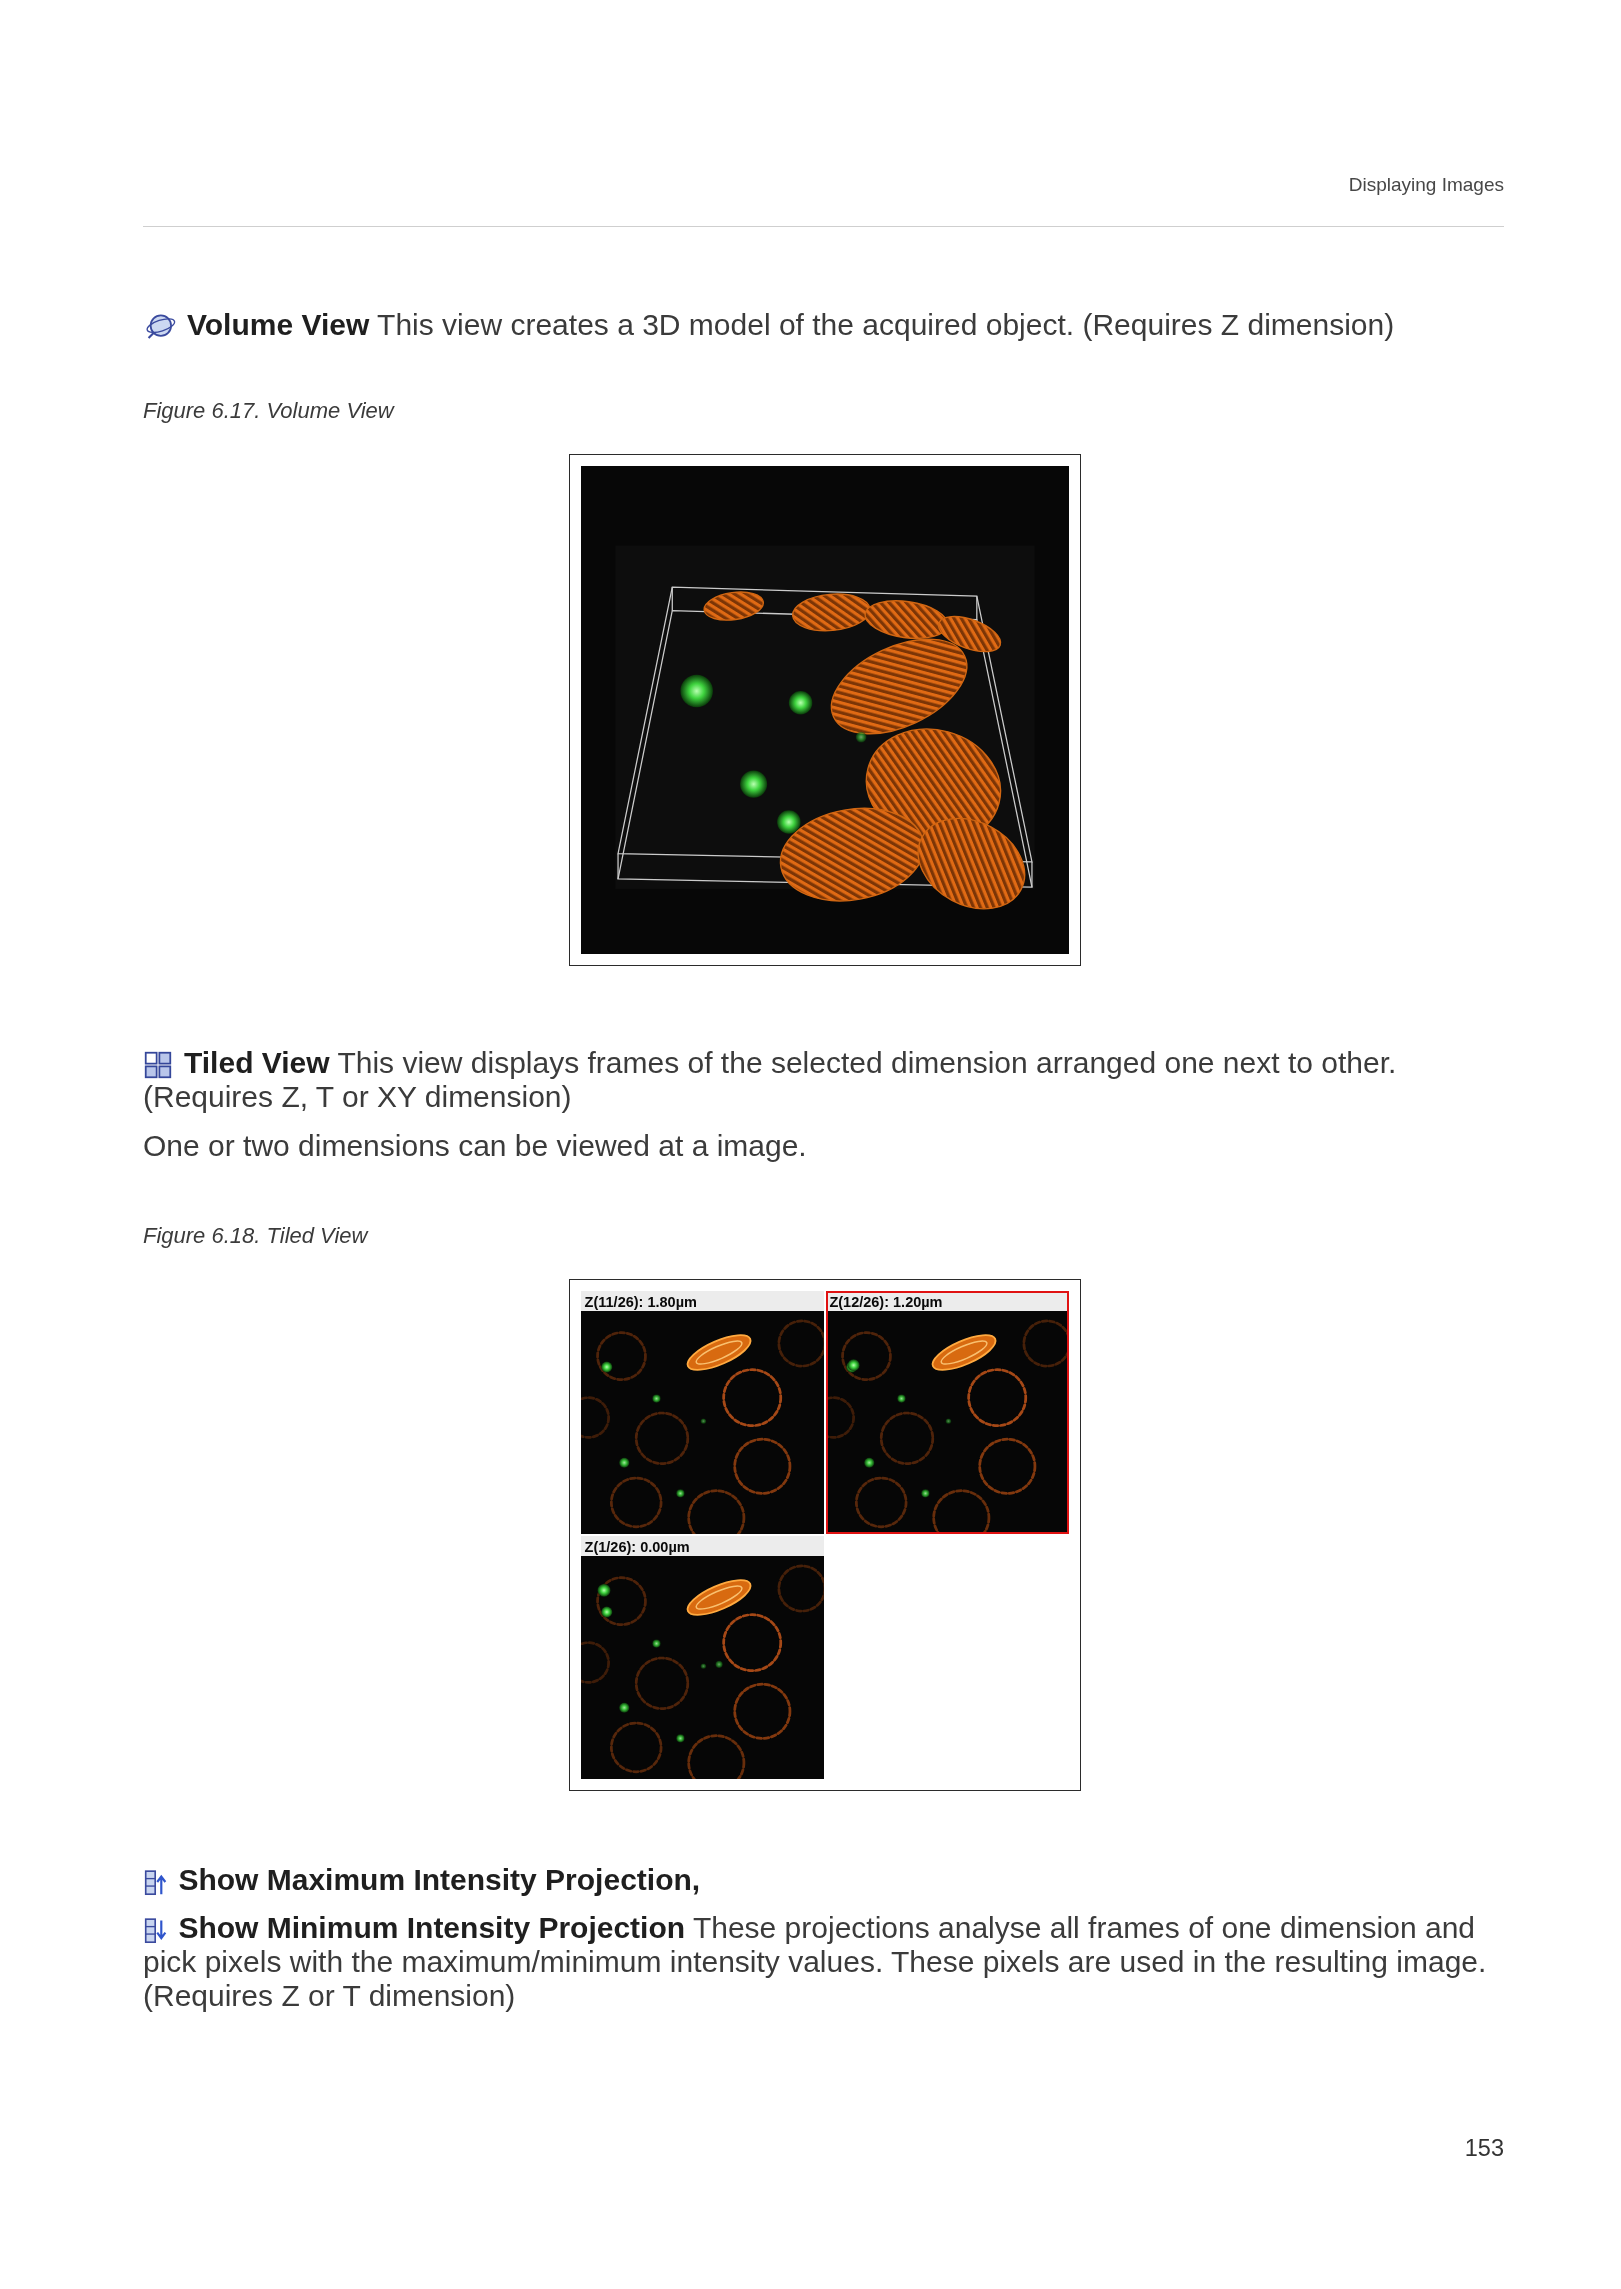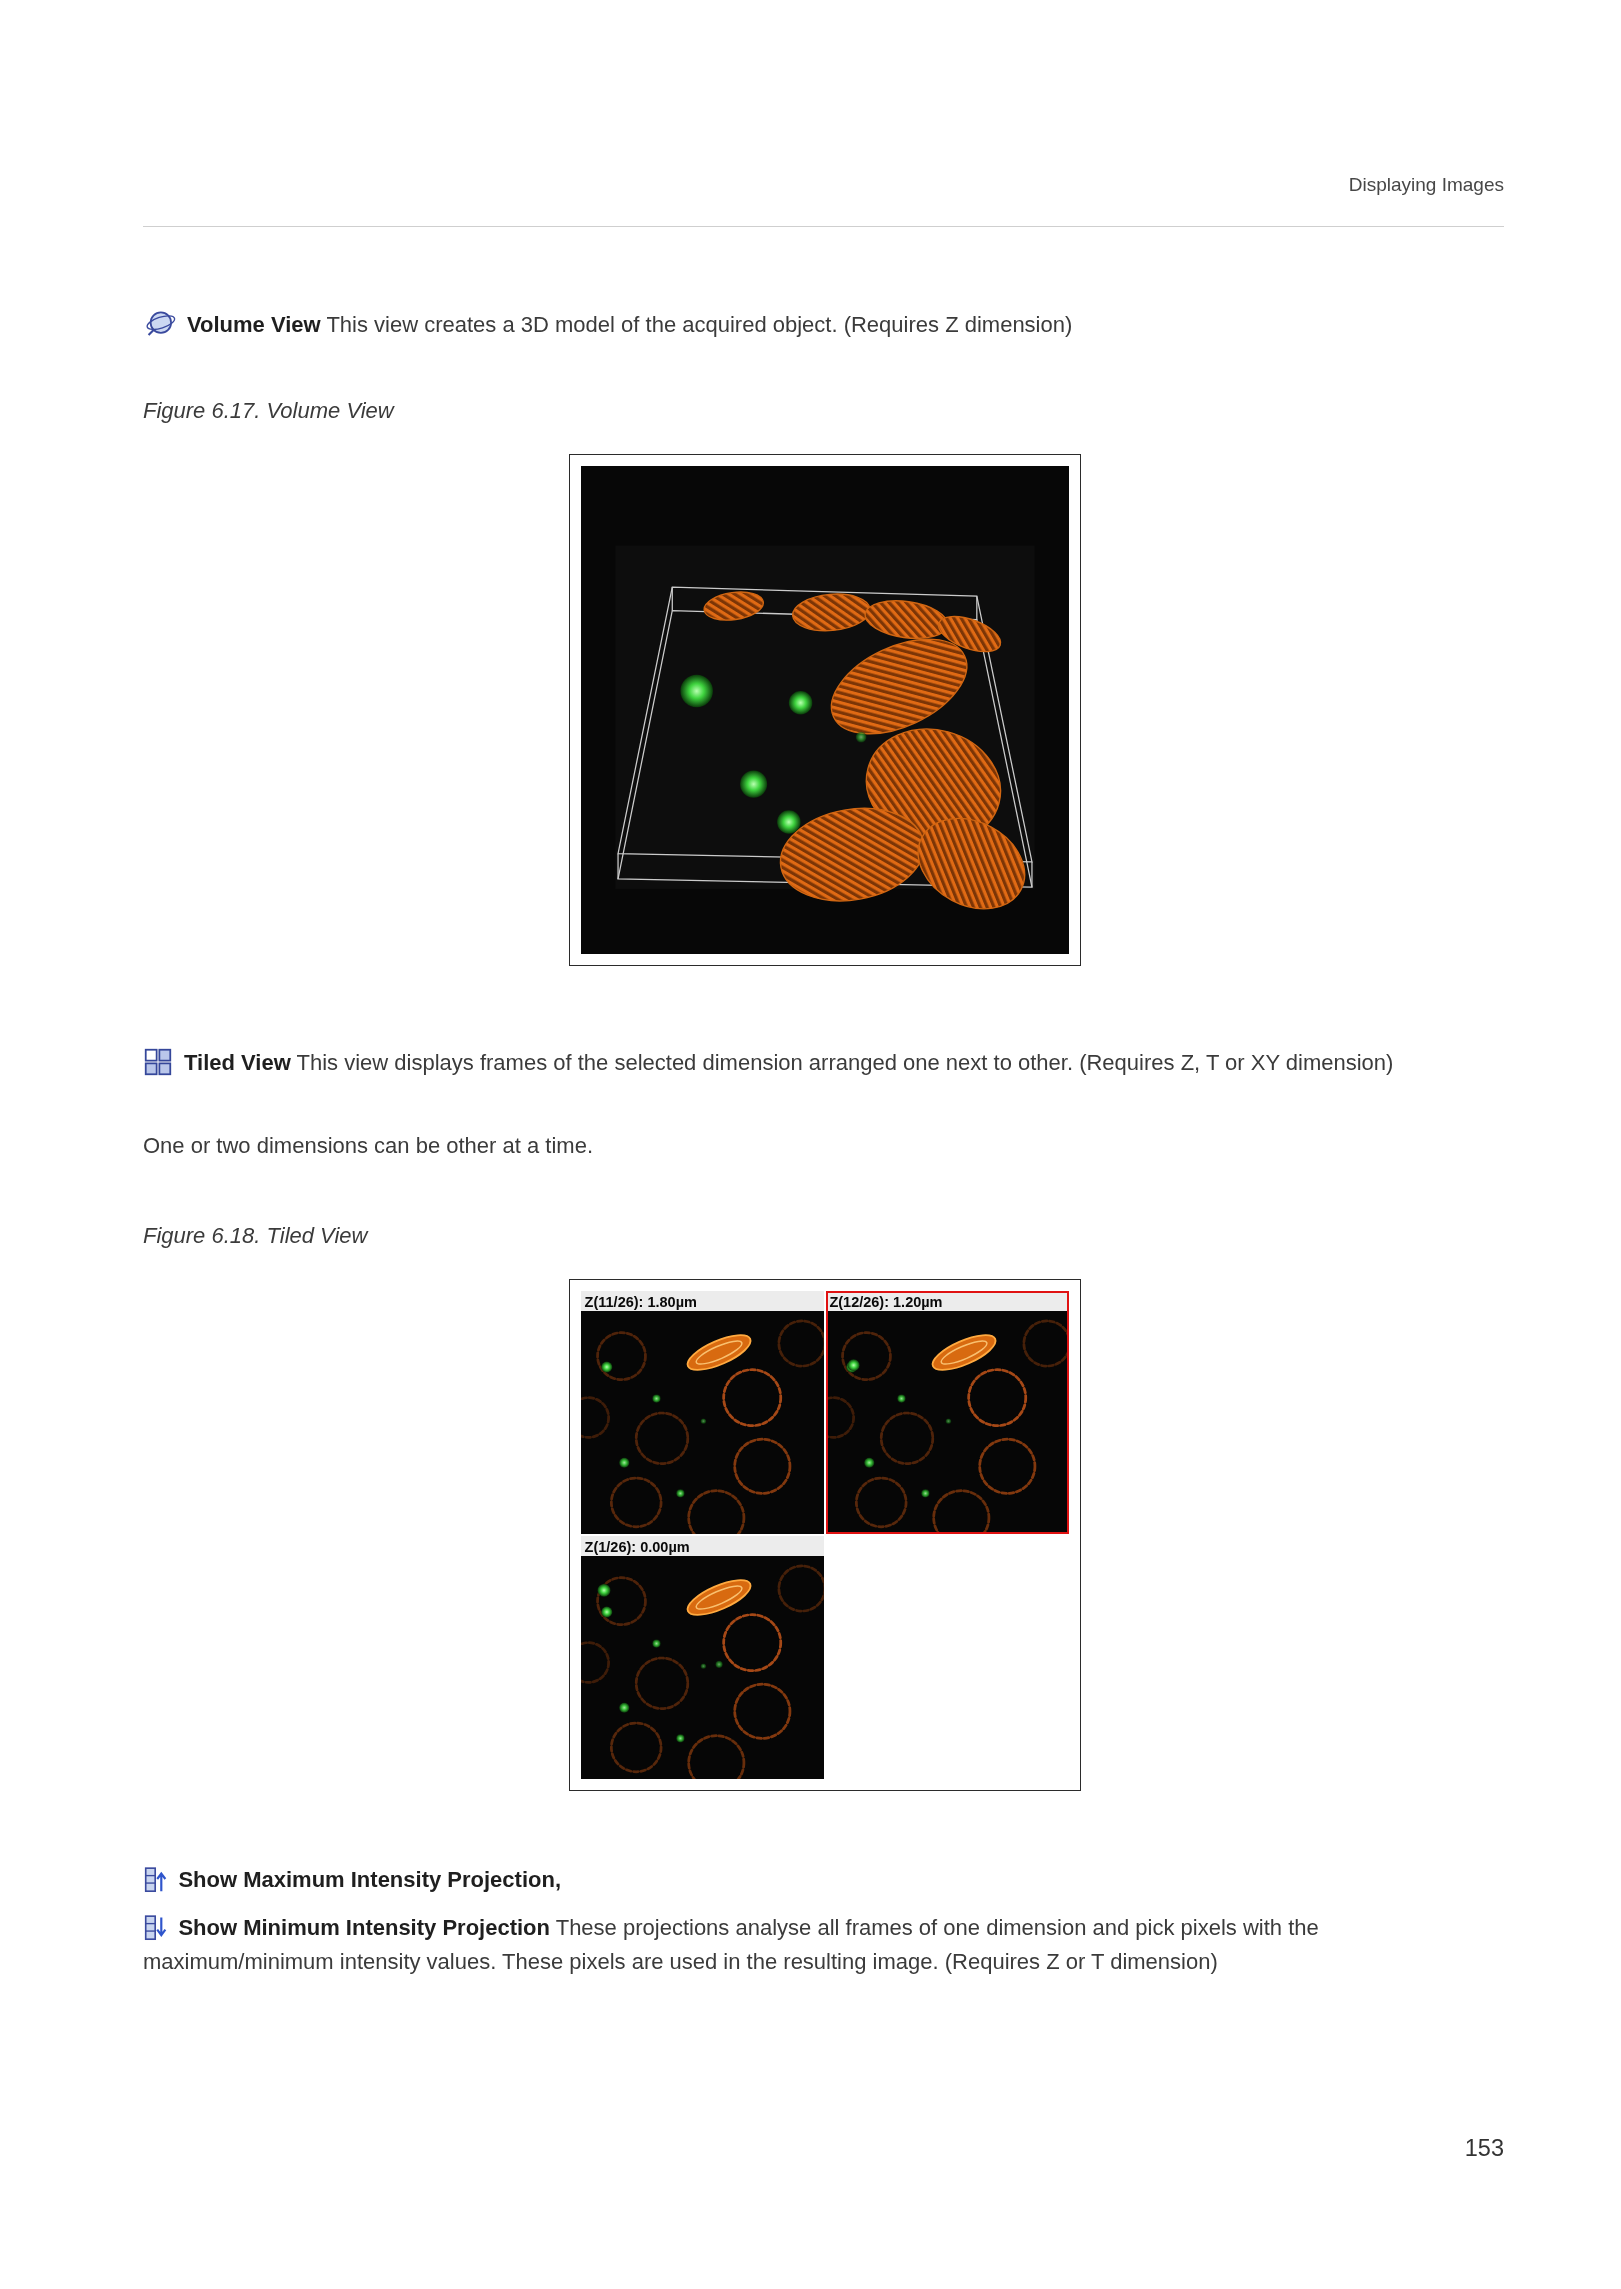--- a/index.html
+++ b/index.html
@@ -5,21 +5,21 @@
   * { margin:0; padding:0; box-sizing:border-box; }
   html,body { background:#ffffff; }
   body {
     width:1621px; height:2290px; position:relative;
     font-family:"Liberation Sans", sans-serif;
     color:#3b3b3b;
   }
   .page-header { position:absolute; top:174px; right:117px; font-size:19px; color:#474747; }
   .header-rule { position:absolute; top:226px; left:143px; width:1361px; border-top:0.9px solid #cfcfcf; }
 
-  .para { position:absolute; left:143px; width:1361px; font-size:22px; line-height:34px; color:#3b3b3b; }
+  .para { position:absolute; left:143px; width:1361px; font-size:30px; line-height:34px; color:#3b3b3b; }
   .para b { font-weight:bold; color:#1f1f1f; }
   .icon { display:inline-block; vertical-align:-7.2px; margin-right:11px; }
   .icon svg { display:block; }
 
   .caption { position:absolute; left:143px; width:1361px; text-align:left;
              font-size:22px; font-style:italic; color:#3b3b3b; }
 
   .figure-frame { position:absolute; left:569px; background:#ffffff;
                   border:0.9px solid #2b2b2b; padding:11px; }
   .volume-img { display:block; }
@@ -132,21 +132,21 @@
         <g stroke="#35479a" stroke-width="1.3">
           <rect x="2" y="2" width="8" height="8" fill="#ffffff"></rect>
           <rect x="12" y="2" width="8" height="8" fill="#b9c6ea"></rect>
           <rect x="2" y="12" width="8" height="8" fill="#b9c6ea"></rect>
           <rect x="12" y="12" width="8" height="8" fill="#b9c6ea"></rect>
         </g>
       </svg>
     </span><b>Tiled View</b><span> This view displays frames of the selected dimension arranged one next to other. (Requires Z, T or XY dimension)</span>
   </p>
 
-  <p class="para" style="top:1129px">One or two dimensions can be other at a time.</p>
+  <p class="para" style="top:1129px">One or two dimensions can be viewed at a image.</p>
 
   <div class="caption" style="top:1223px">Figure 6.18. Tiled View</div>
 
   <div class="figure-frame" style="top:1279px">
     <div class="tile-grid">
 
       <div class="tile">
         <div class="tile-header">Z(11/26): 1.80µm</div>
         <svg class="tile-img" viewBox="0 0 264 247" preserveAspectRatio="none">
           <use href="#tile-scene"></use>

